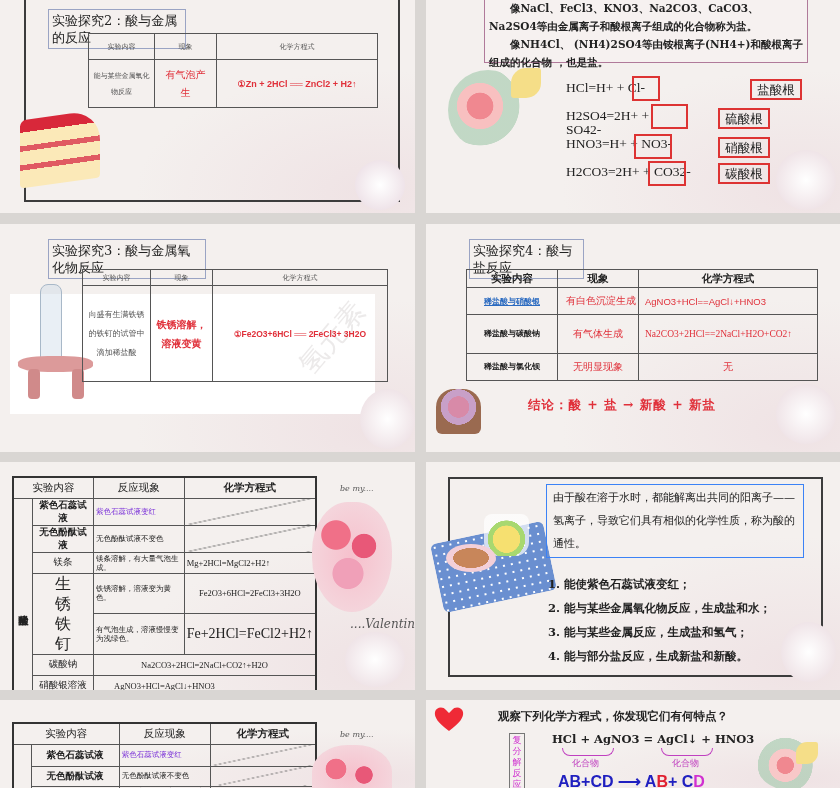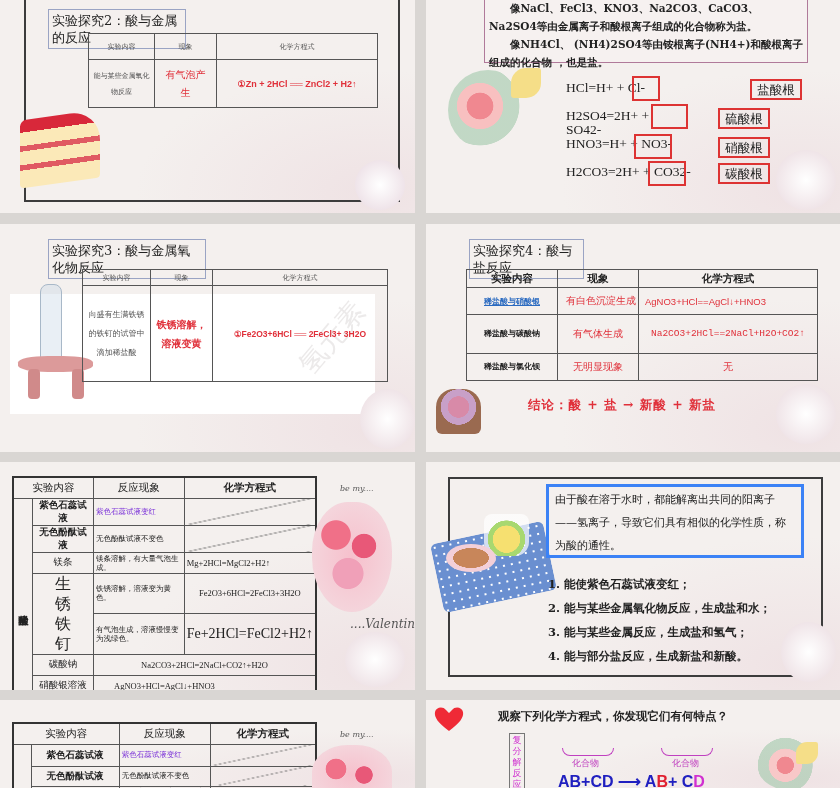--- a/index.html
+++ b/index.html
@@ -48,21 +48,21 @@
 
   
   .s4 table { left: 40px; top: 45px; width: 352px; height: 112px; font-size: 9px; }
 
   
   .bigtable { left: 12px; width: 305px; font-size: 9.5px; font-family: "Liberation Serif", serif; border: 2px solid #333; }
   .bigtable td { border: 1px solid #555; padding: 0 2px; }
   .bigtable .small { font-size: 7.5px; text-align: left; line-height: 9px; }
 
   
-  .s6 .intro { left: 120px; top: 22px; width: 258px; height: 74px; border: 3px solid #3b82f6; font-size: 11px; line-height: 23px; padding: 1px 6px; }
+  .s6 .intro { left: 120px; top: 22px; width: 258px; height: 74px; border: 1px solid #3b82f6; font-size: 11px; line-height: 23px; padding: 1px 6px; }
   .s6 .list { left: 122px; top: 110px; font-size: 11.5px; line-height: 24px; font-weight: bold; }
 
   
   .s8 .q { left: 72px; top: 9px; font-size: 11.5px; font-weight: bold; }
   .s8 .vbox { left: 83px; top: 33px; width: 16px; height: 58px; border: 1px solid #777; color: #d030d0; font-size: 9px; line-height: 11px; text-align: center; padding-top: 1px; }
   .s8 .eq1 { left: 126px; top: 32px; font-size: 11.5px; font-weight: bold; }
   .s8 .lbl { top: 57px; color: #c040c0; font-size: 9px; }
   .s8 .general { left: 132px; top: 72px; font-size: 16px; font-weight: bold; font-family: "Liberation Sans", sans-serif; color: #2020c0; }
 </style>
 </head>
@@ -152,21 +152,21 @@
       <th style="font-size:10.5px;font-weight:bold;">化学方程式</th>
     </tr>
     <tr>
       <td style="color:#2a6ac0;text-decoration:underline;font-weight:bold;font-size:8px;">稀盐酸与硝酸银</td>
       <td class="red" style="font-size:10px;text-align:left;padding-left:8px;line-height:14px;">有白色沉淀生成</td>
       <td class="red" style="font-family:'Liberation Sans',sans-serif;font-size:9.5px;text-align:left;padding-left:6px;">AgNO3+HCl==AgCl↓+HNO3</td>
     </tr>
     <tr>
       <td style="font-weight:bold;font-size:8px;">稀盐酸与碳酸钠</td>
       <td class="red" style="font-size:10px;">有气体生成</td>
-      <td class="red" style="font-family:Liberation Mono, monospace;font-size:9.5px;text-align:left;padding-left:12px;line-height:20px;">Na2CO3+2HCl==2NaCl+H2O+CO2↑</td>
+      <td class="red" style="font-family:Liberation Serif, serif;font-size:9.5px;text-align:left;padding-left:6px;line-height:20px;">Na2CO3+2HCl==2NaCl+H2O+CO2↑</td>
     </tr>
     <tr>
       <td style="font-weight:bold;font-size:8px;">稀盐酸与氯化钡</td>
       <td class="red" style="font-size:10px;">无明显现象</td>
       <td class="red" style="font-size:10px;">无</td>
     </tr>
   </tbody>
     </table>
   <div class="conclusion" style="left:102px;top:173px;">结论：酸 + 盐 → 新酸 + 新盐</div>
   <div class="abs" style="left:10px;top:165px;width:45px;height:45px;border-radius:40% 40% 6px 6px;background:radial-gradient(circle at 50% 40%,#d88aa8 0 30%,#c8a0c8 31% 50%,#9a6a50 51%);"></div>
@@ -272,20 +272,21 @@
 </div>
 
 <div class="slide s8">
   <div class="abs" style="left:8px;top:6px;width:30px;height:26px;">
     <svg width="30" height="26" viewBox="0 0 30 26">
         <path d="M15 25 C4 17 0 11 1 6 C2 1 9 0 12 4 L15 7 L18 4 C21 0 28 1 29 6 C30 11 26 17 15 25Z" fill="#ef2a36"></path>
       </svg>
   </div>
   <div class="q abs">观察下列化学方程式，你发现它们有何特点？</div>
   <div class="vbox abs">复分解反应</div>
+  <div class="eq1 abs">HCl  +  AgNO3   =  AgCl↓  +  HNO3</div>
   <div class="abs" style="left:136px;top:48px;width:52px;height:8px;border:1.5px solid #c040c0;border-top:none;border-radius:0 0 8px 8px;"></div>
   <div class="abs" style="left:235px;top:48px;width:52px;height:8px;border:1.5px solid #c040c0;border-top:none;border-radius:0 0 8px 8px;"></div>
   <div class="lbl abs" style="left:146px;">化合物</div>
   <div class="lbl abs" style="left:246px;">化合物</div>
   <div class="general abs">
     <span>AB+CD</span>
     <span>⟶</span>
     <span>A</span><span style="color:#e02030;">B</span><span>+</span>
     <span>C</span><span style="color:#d030d0;">D</span>
   </div>

